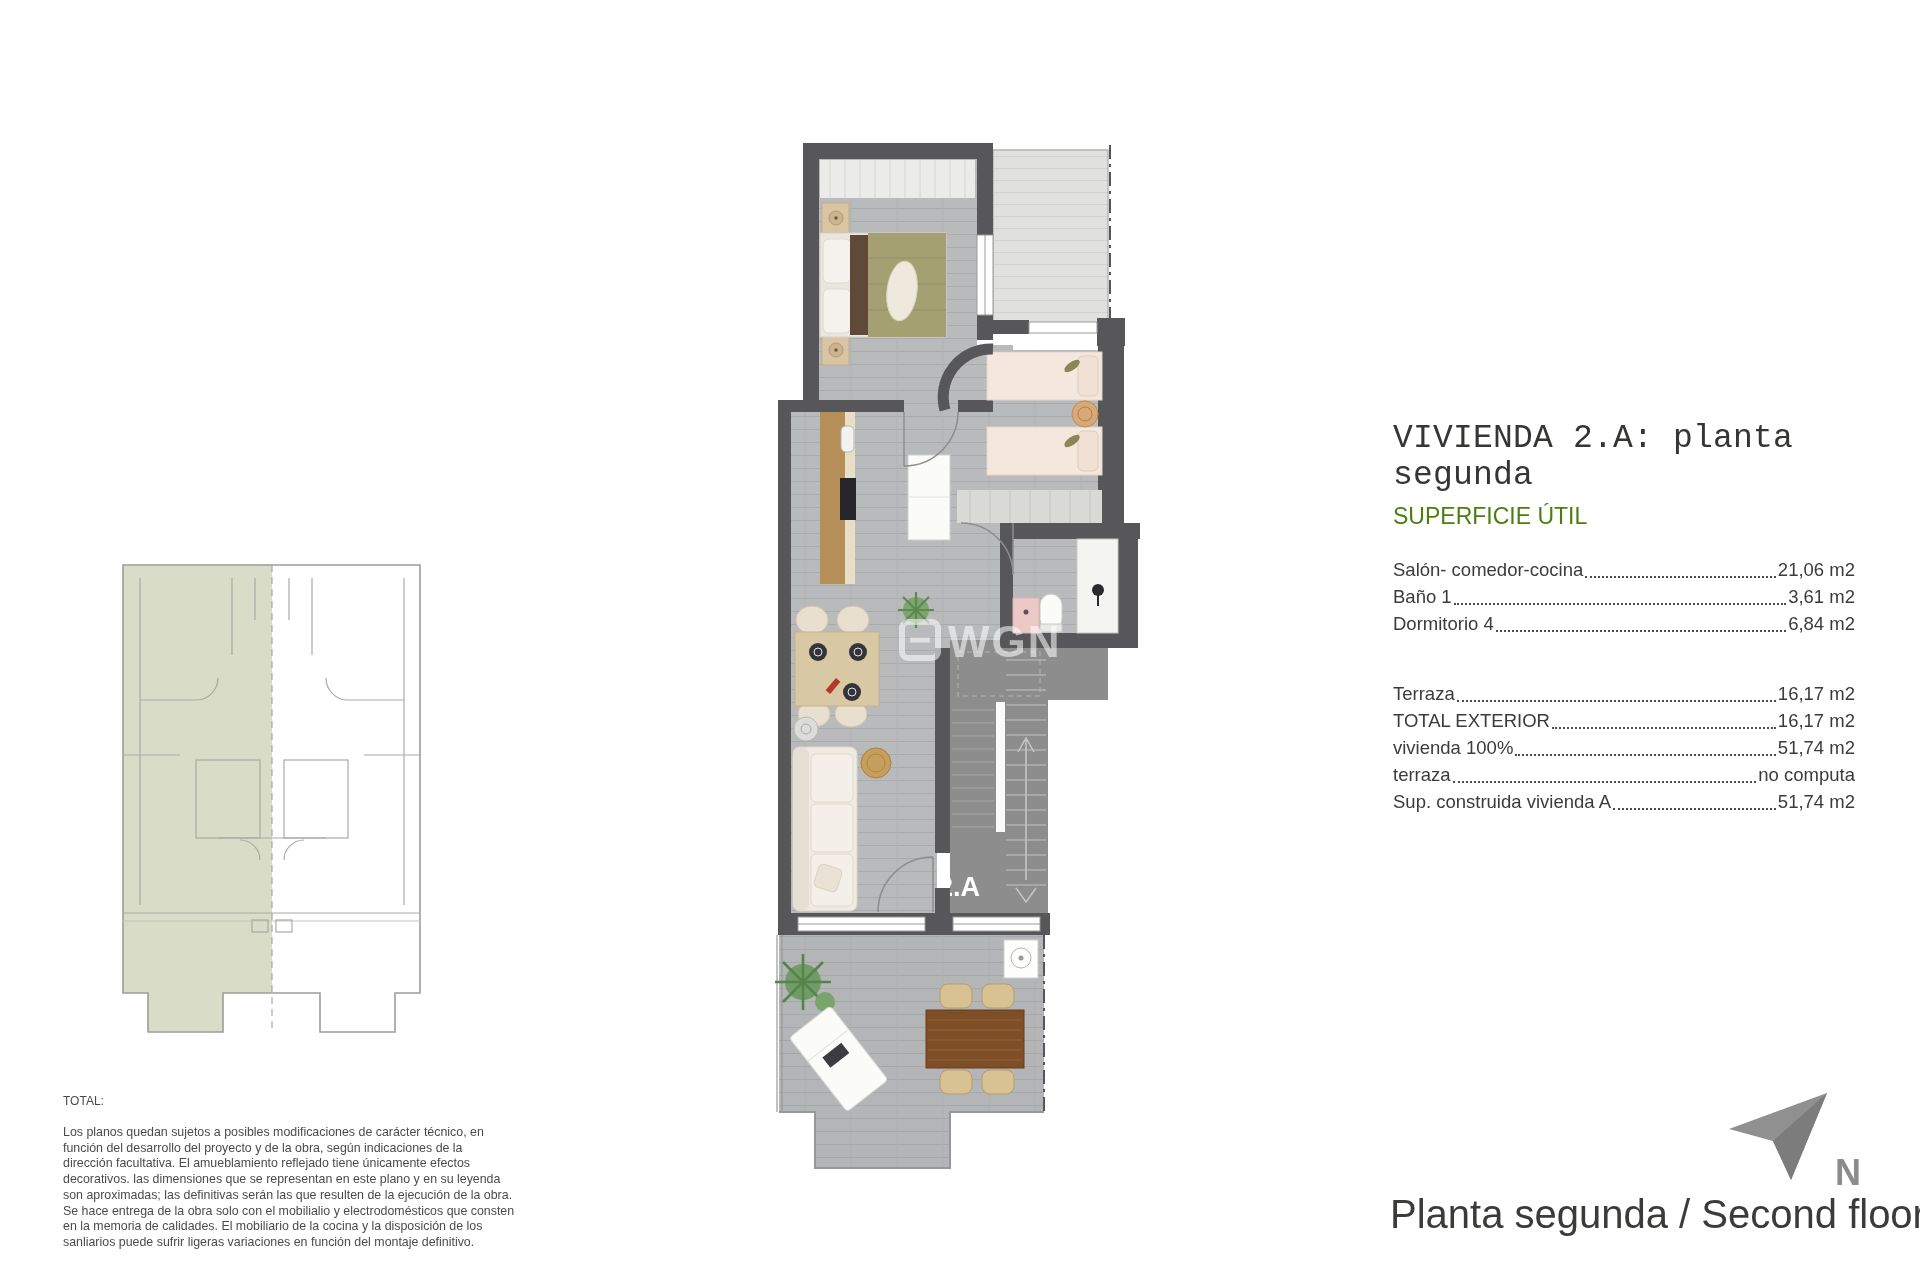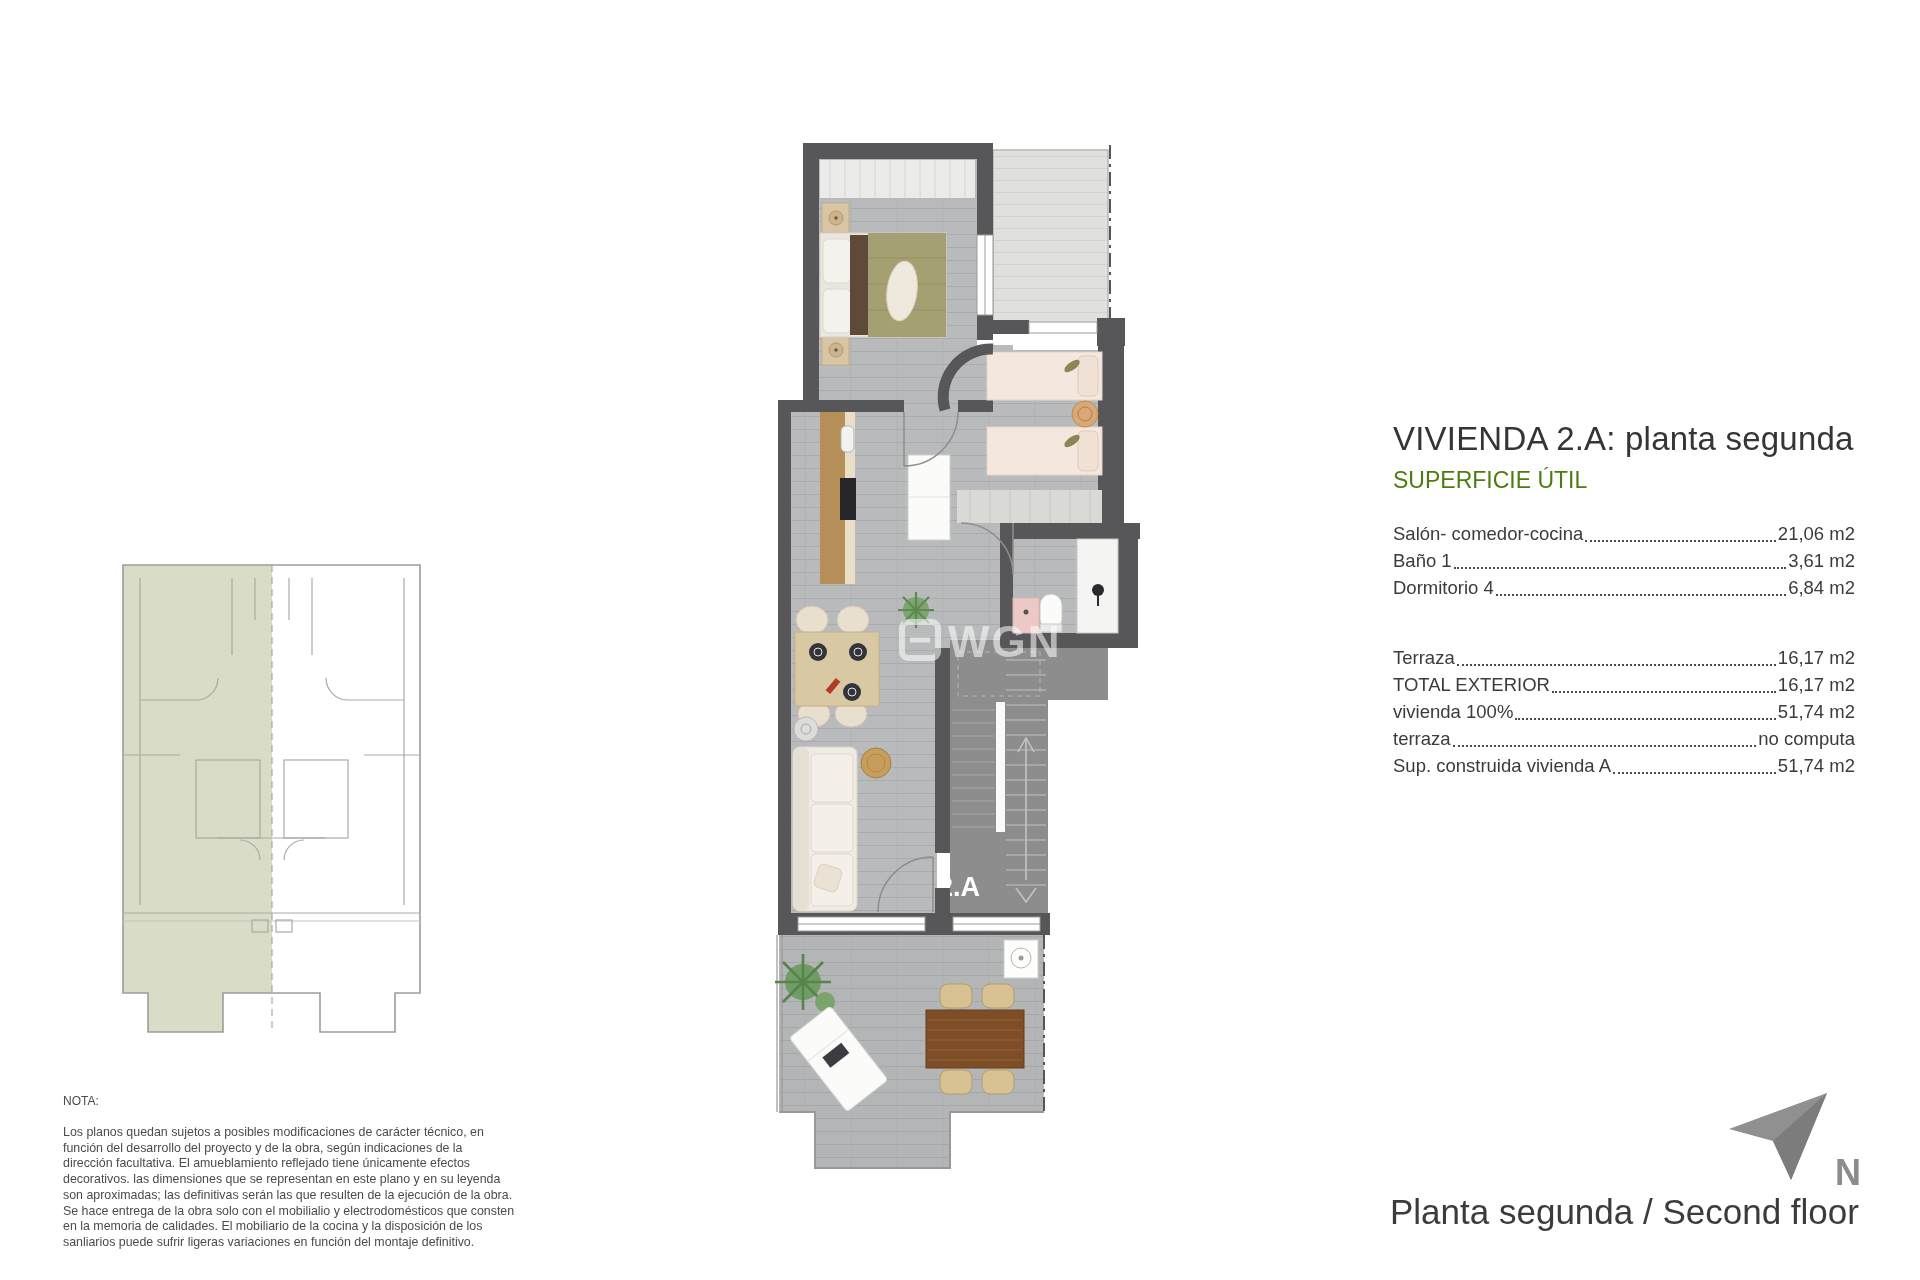--- a/index.html
+++ b/index.html
@@ -2,35 +2,35 @@
 <html><head>
 <meta charset="utf-8">
 <style>
   html,body{margin:0;padding:0;background:#ffffff;}
   #canvas{position:relative;width:1920px;height:1280px;background:#ffffff;overflow:hidden;
           font-family:"Liberation Sans", sans-serif;color:#3b3b39;}
   .abs{position:absolute;}
 
   
   .rblock{position:absolute;left:1393px;top:420px;width:462px;}
-  .title{font-size:33px;font-weight:400;color:#353533;letter-spacing:.2px;margin:0 0 9px 0;}
+  .title{font-size:33px;font-weight:400;color:#353533;letter-spacing:.2px;margin:0 0 9px 0;font-family:Liberation Mono, monospace;}
   .subhead{font-size:23px;color:#4d7c0f;margin:0 0 26px 0;}
   .subhead.cons{margin-top:46px;margin-bottom:28px;}
   .row{display:flex;align-items:flex-end;font-size:18.5px;line-height:27px;color:#3b3b39;justify-content:space-between;}
   .row .lead{flex:1;border-bottom:2.2px dotted #4c4c4a;margin:0 2px 5px 2px;}
   .row .val{white-space:nowrap;}
   .gap16{height:16px;} .gap27{height:27px;}
 
   
   .note{position:absolute;left:63px;top:1094px;width:452px;color:#4b4b49;}
   .note .nh{font-size:12px;margin:0 0 17px 0;}
   .note .nb{font-size:12.4px;line-height:15.7px;margin:0;}
 
   
-  .floorlabel{position:absolute;left:1390px;top:1192px;width:470px;font-size:35px;
+  .floorlabel{position:absolute;left:1390px;top:1192px;width:470px;font-size:40px;
               color:#3b3b39;white-space:nowrap;}
 </style>
 </head>
 <body>
 
 <div id="canvas">
 
   <svg class="abs" style="left:95px;top:540px;" width="345" height="520" viewBox="95 540 345 520">
     <g>
       <path d="M123,565 L272,565 L272,993 L223,993 L223,1032 L148,1032 L148,993 L123,993 Z" fill="#d9dcc6"></path>
@@ -376,21 +376,21 @@
       <span class="val">no computa</span>
     </div>
     <div class="row">
       <span>Sup. construida vivienda A</span>
       <span class="lead"></span>
       <span class="val">51,74 m2</span>
     </div>
   </div>
 
   <div class="note">
-    <p class="nh">NOTA:</p>
+    <p class="nh">TOTAL:</p>
     <p class="nb">Los planos quedan sujetos a posibles modificaciones de carácter técnico, en función del desarrollo del proyecto y de la obra, según indicaciones de la dirección facultativa. El amueblamiento reflejado tiene únicamente efectos decorativos. las dimensiones que se representan en este plano y en su leyenda son aproximadas; las definitivas serán las que resulten de la ejecución de la obra. Se hace entrega de la obra solo con el mobilialio y electrodomésticos que consten en la memoria de calidades. El mobiliario de la cocina y la disposición de los sanliarios puede sufrir ligeras variaciones en función del montaje definitivo.</p>
   </div>
 
   <svg class="abs" style="left:1715px;top:1085px;" width="160" height="110" viewBox="0 0 160 110">
     <polygon points="112,8 14,44 58,56 76,95" fill="#909090"></polygon>
     <polygon points="112,8 58,56 76,95" fill="#7c7c7c"></polygon>
     <text x="120" y="100" font-size="36" font-weight="700" fill="#8c8c8c">N</text>
   </svg>
 
   <div class="floorlabel">Planta segunda / Second floor</div>

